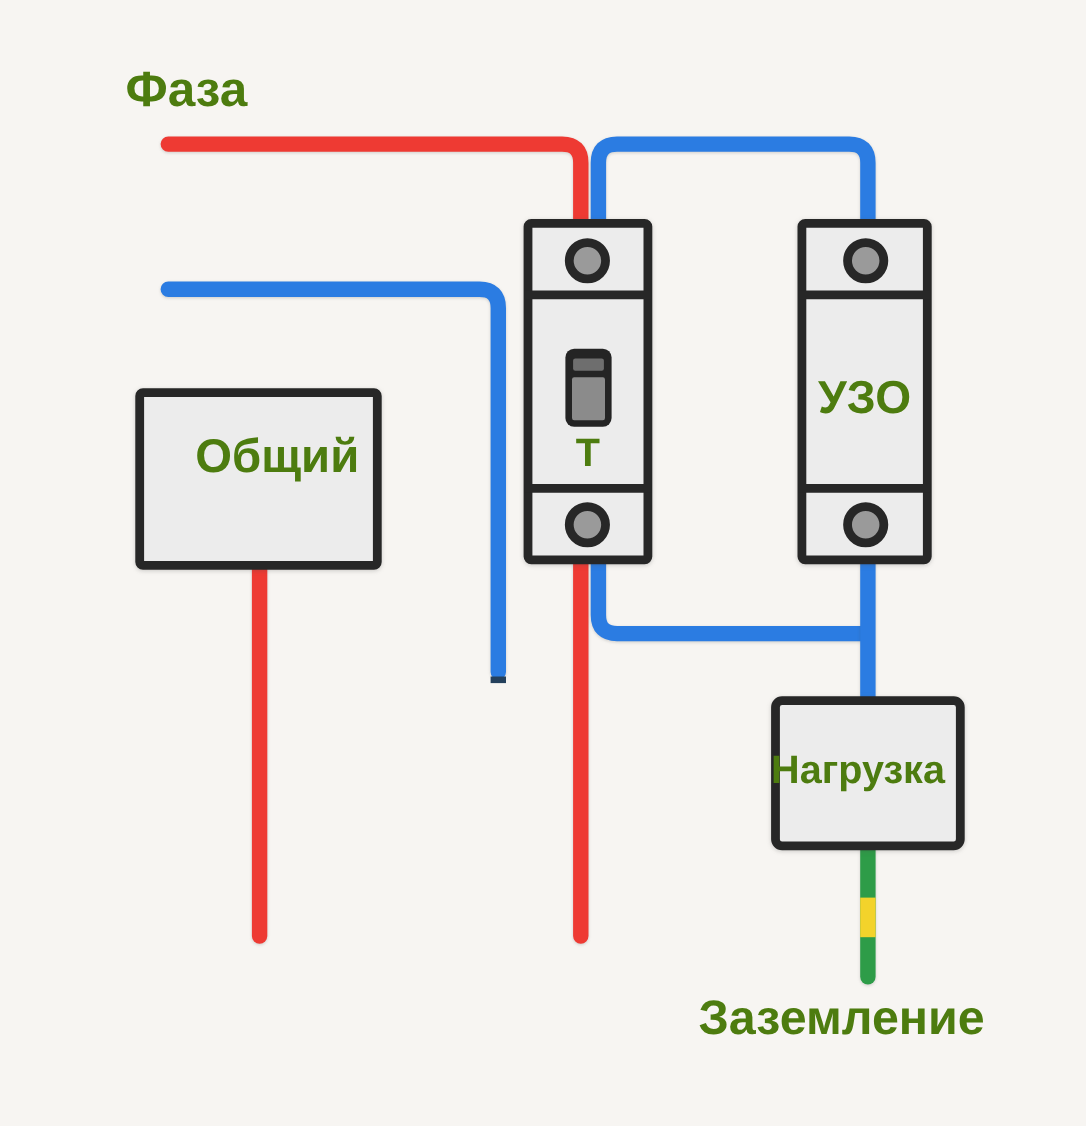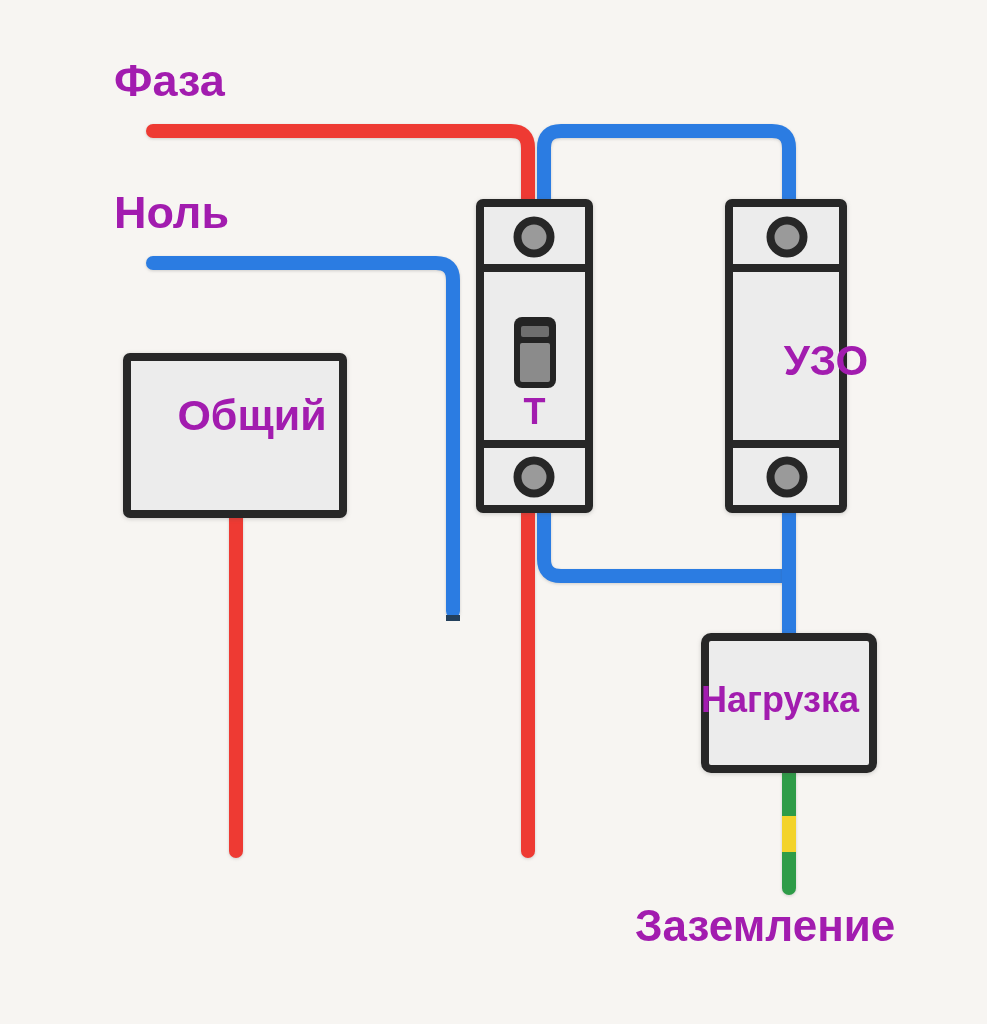--- a/index.html
+++ b/index.html
@@ -5,26 +5,26 @@
   html,body{margin:0;padding:0;}
   body{background:#f7f5f2;font-family:"Liberation Sans","DejaVu Sans",sans-serif;}
   .stage{position:relative;width:987px;height:1024px;background:#f7f5f2;overflow:hidden;}
   .layer{position:absolute;inset:0;width:987px;height:1024px;}
   .wire{fill:none;stroke-width:14;stroke-linecap:round;stroke-linejoin:round;
         filter:drop-shadow(0 1px 1.5px rgba(70,70,70,.22));}
   .wire--butt{stroke-linecap:butt;filter:none;}
   .box{stroke-width:8;stroke-linejoin:round;filter:drop-shadow(0 1px 2px rgba(70,70,70,.25));}
   .divider{stroke-width:8;stroke-linecap:butt;}
   .screw{stroke-width:8;}
-  .lbl{position:absolute;font-weight:600;color:#a21caf;white-space:nowrap;}
+  .lbl{position:absolute;font-weight:600;color:#4d7c0f;white-space:nowrap;}
   .lbl--phase{left:114px;top:56px;font-size:45px;line-height:50px;}
   .lbl--neutral{left:114px;top:188px;font-size:45px;line-height:50px;}
   .lbl--panel{left:123px;top:388px;width:258px;font-size:43px;line-height:55px;text-align:center;}
   .lbl--t{left:476px;top:394px;width:117px;font-size:36px;line-height:36px;text-align:center;font-weight:600;}
-  .lbl--rcd{left:725px;top:338px;width:122px;font-size:42px;line-height:46px;text-align:center;margin-left:40px;}
+  .lbl--rcd{left:725px;top:338px;width:122px;font-size:42px;line-height:46px;text-align:center;}
   .lbl--load{left:701px;top:682px;width:152px;font-size:36px;line-height:36px;text-align:center;}
   .lbl--ground{left:635px;top:902px;width:310px;font-size:44px;line-height:48px;text-align:left;}
 </style>
 </head>
 <body>
 
 <div class="stage">
 
   <svg class="layer" viewBox="0 0 987 1024" aria-hidden="true">
 
@@ -62,21 +62,20 @@
       <circle class="screw" cx="787" cy="237" r="16.5" fill="#9a9a9a" stroke="#272727"></circle>
       <circle class="screw" cx="787" cy="477" r="16.5" fill="#9a9a9a" stroke="#272727"></circle>
     </g>
 
     <g>
       <rect class="box" x="705" y="637" width="168" height="132" rx="6" fill="#ececec" stroke="#272727"></rect>
     </g>
   </svg>
 
   <div class="lbl lbl--phase">Фаза</div>
-  <div class="lbl lbl--neutral">Ноль</div>
 
   <div class="lbl lbl--panel">
     <div>Общий</div>
   </div>
 
   <div class="lbl lbl--t">Т</div>
   <div class="lbl lbl--rcd">УЗО</div>
   <div class="lbl lbl--load">Нагрузка</div>
   <div class="lbl lbl--ground">Заземление</div>
 </div>

